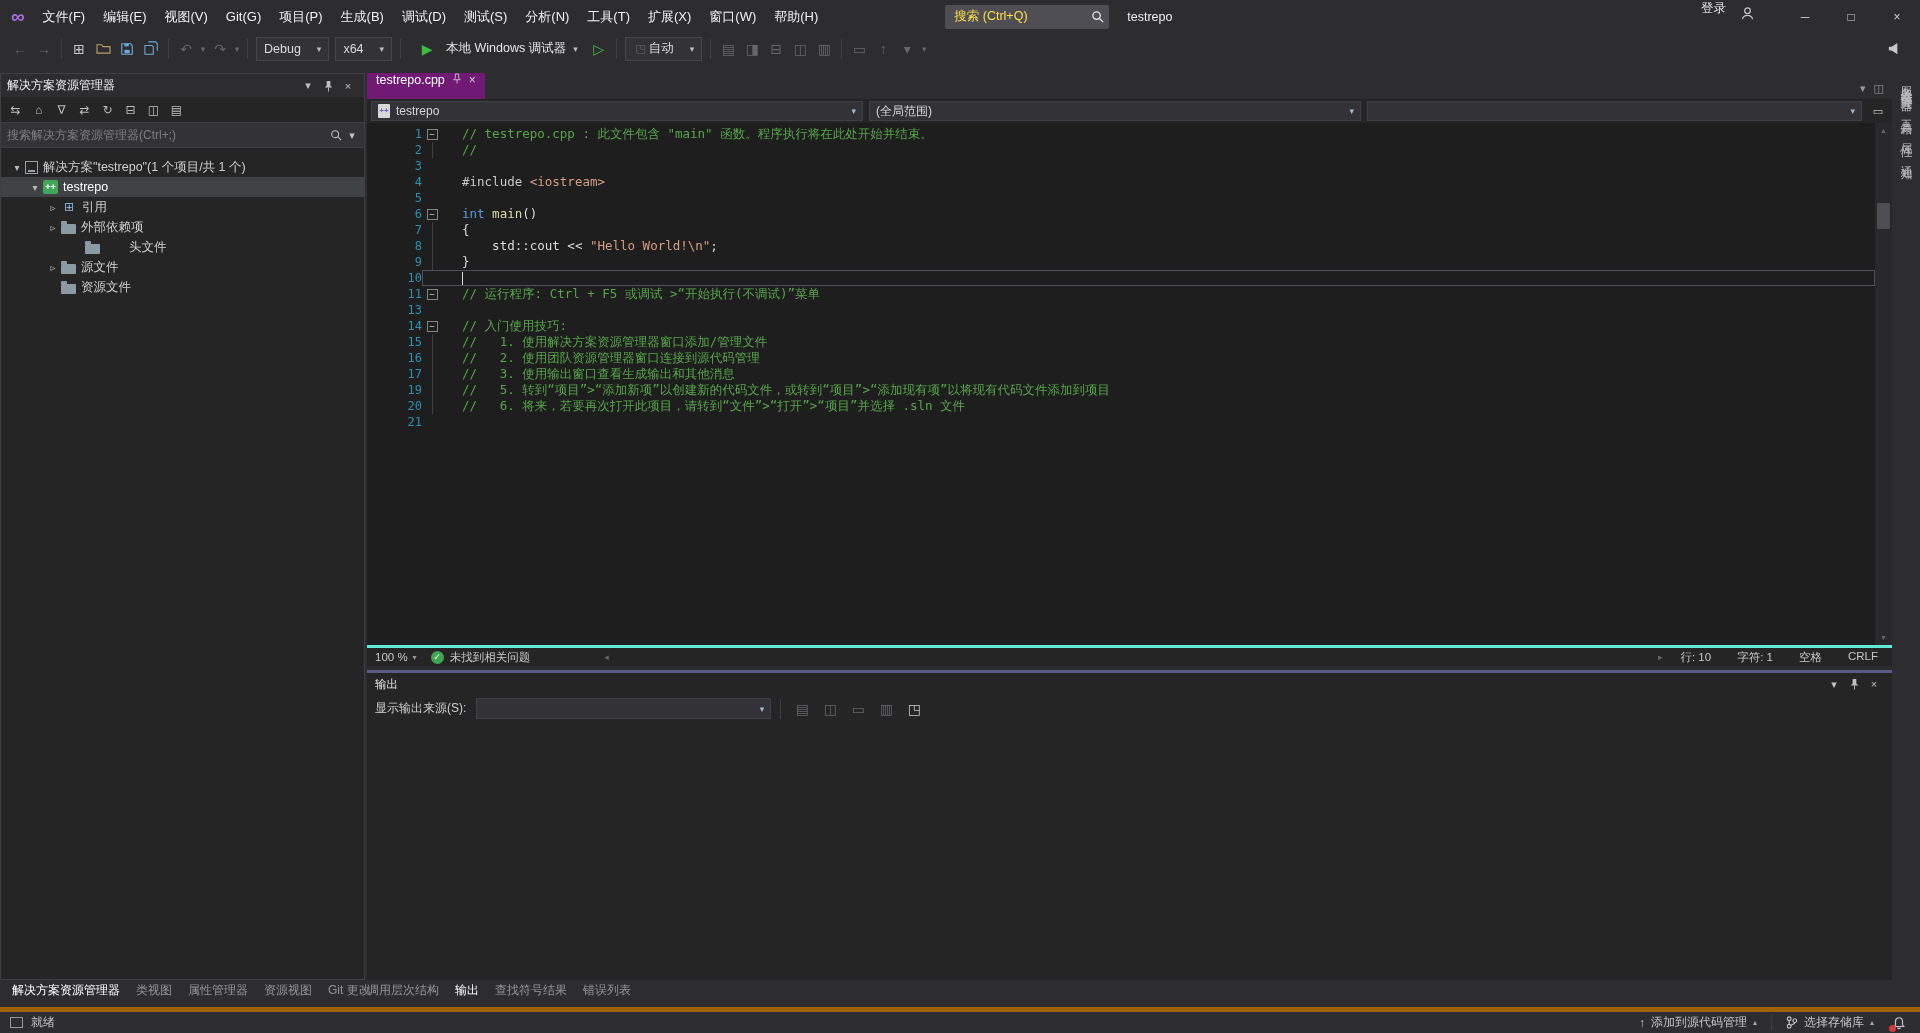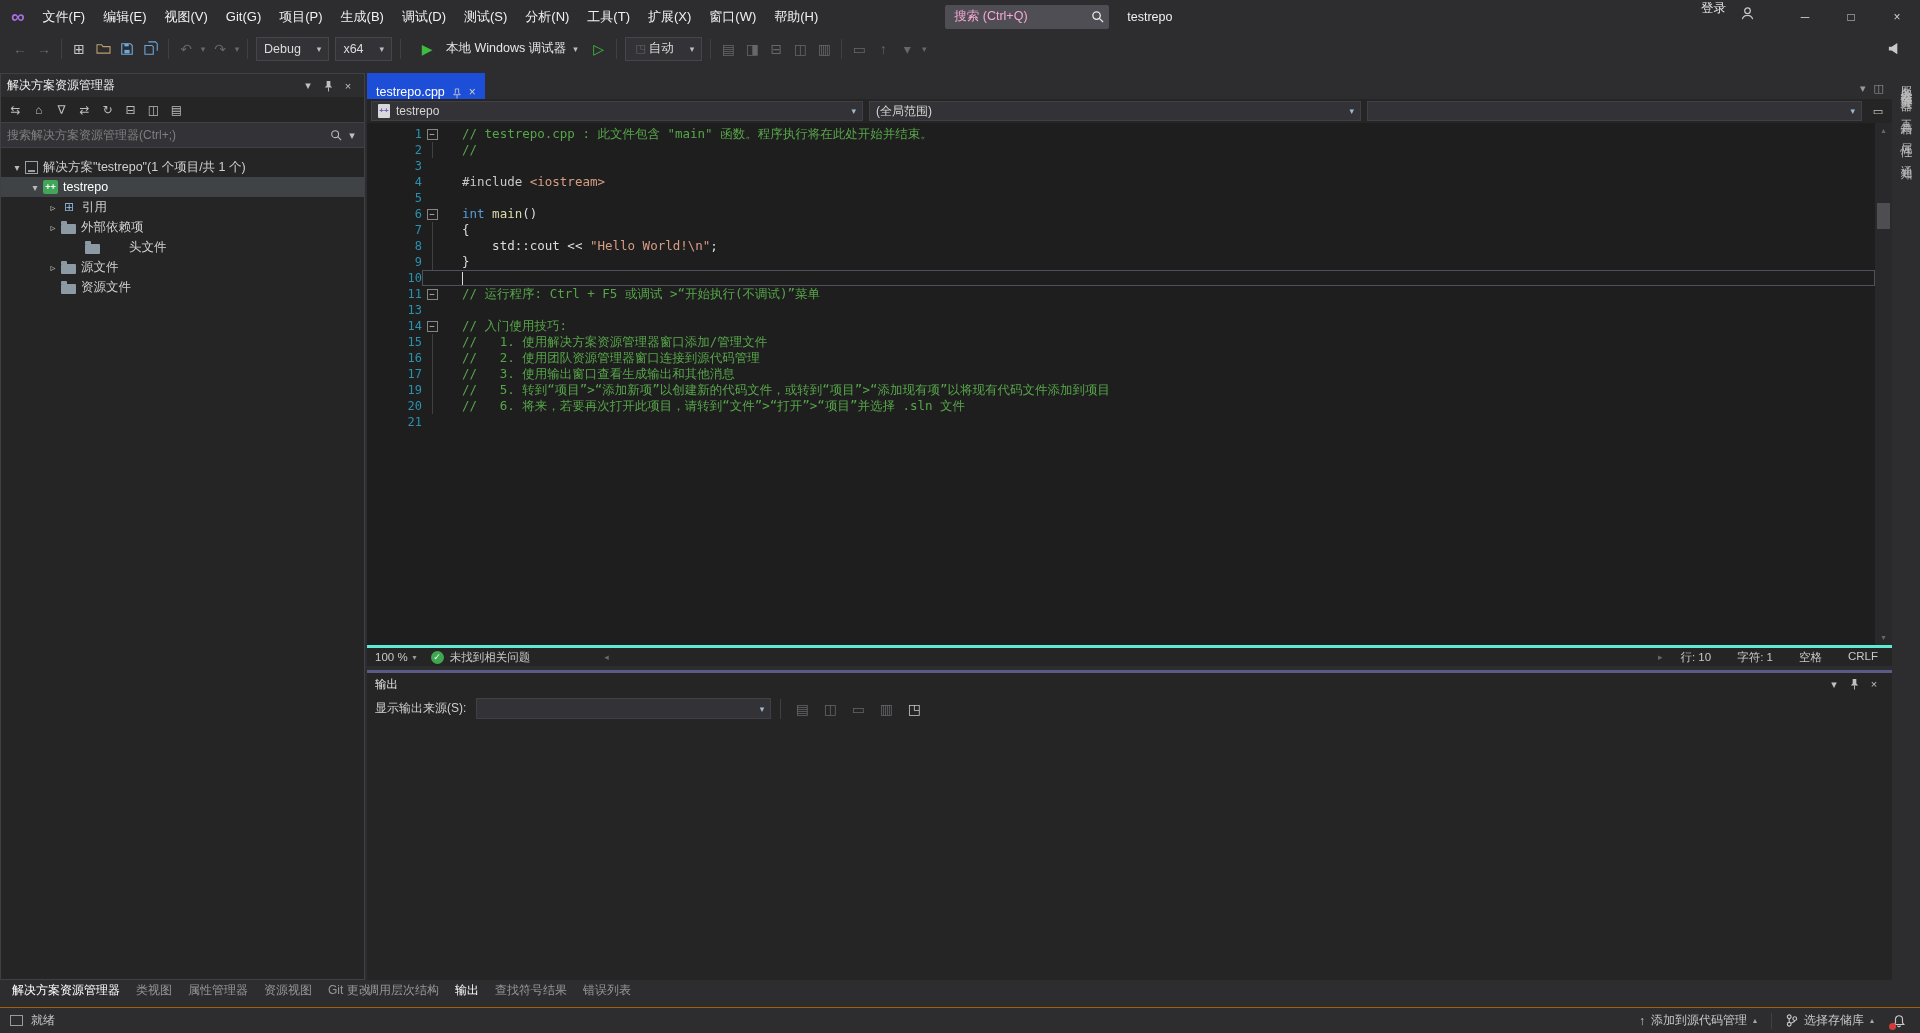--- a/index.html
+++ b/index.html
@@ -7,21 +7,21 @@
 body{font-family:"Liberation Sans","DejaVu Sans",sans-serif;font-size:13px;color:#ccc}
 #app{position:relative;width:1920px;height:1033px;background:#2d2d30;overflow:hidden}
 .abs{position:absolute}
 .flex{display:flex;align-items:flex-end}
 
 
 .titlebar{left:0;top:0;width:1920px;height:33px;display:flex;align-items:center;background:#2d2d30}
 .vs-logo{color:#a96fe3;font-size:19px;font-weight:bold;padding:0 9px 0 11px;line-height:33px}
 .menu-item{padding:0 9px;color:#f1f1f1;font-size:13px;line-height:33px;cursor:default}
 .tb-search{margin-left:118px;width:164px;height:24px;background:#4e4e54;border-radius:2px;display:flex;align-items:center;padding-left:9px}
-.tb-search .ph{color:#f9a8d4;font-size:12.5px;flex:1}
+.tb-search .ph{color:#fde047;font-size:12.5px;flex:1}
 .tb-search .magbox{width:24px;height:24px;display:flex;align-items:center;justify-content:center}
 .tb-soln{margin-left:18px;color:#efefef;font-size:12.5px}
 .tb-right{margin-left:auto;display:flex;align-items:flex-start;height:33px}
 .signin{color:#e8e8e8;font-size:12.5px;margin-right:8px}
 .person{width:26px;height:26px;display:flex;align-items:center;justify-content:center;margin-right:22px}
 .winbtn{width:46px;height:33px;display:flex;align-items:center;justify-content:center;color:#d0d0d0;font-size:12px}
 
 
 .toolbar{left:0;top:33px;width:1920px;height:31px;display:flex;align-items:center;padding-left:8px;background:#2d2d30}
 .ticon{min-width:24px;height:24px;display:flex;align-items:center;justify-content:center;color:#c8c8c8;font-size:14px}
@@ -50,21 +50,21 @@
 .expander{width:16px;text-align:center;color:#b9b9b9;font-size:10px}
 .titem-icon{width:16px;height:14px;margin-right:5px;display:inline-flex;align-items:center;justify-content:center}
 .titem-icon.solution{width:13px;height:13px;border:1px solid #9aa0a6;background:linear-gradient(#9aa0a6,#9aa0a6) 2px 8px/7px 2px no-repeat}
 .titem-icon.cpp-project{width:15px;height:14px;background:#3fa757;color:#fff;font-size:9px;font-weight:bold;border-radius:2px;line-height:14px}
 .titem-icon.references{color:#8ab1d8;font-size:12px}
 .titem-icon.dependencies,.titem-icon.folder{position:relative;width:15px;height:10px;background:#8c9aa3;border-radius:1px;margin-top:3px}
 .titem-icon.dependencies::before,.titem-icon.folder::before{content:"";position:absolute;left:0;top:-3px;width:6px;height:3px;background:#8c9aa3;border-radius:1px 1px 0 0}
 
 
 .tabrow{left:367px;top:73px;width:1525px;height:26px;display:flex;align-items:flex-end}
-.doc-tab{height:26px;background:#1d4ed8;color:#fff;display:flex;align-items:flex-end;gap:7px;padding:0 9px;font-size:12.5px}
+.doc-tab{height:26px;background:#701a75;color:#fff;display:flex;align-items:flex-start;gap:7px;padding:0 9px;font-size:12.5px}
 .doc-tab .x{color:#cfcfcf;font-size:12px}
 .tabrow-right{margin-left:auto;display:flex;gap:8px;padding:0 8px 4px 0;color:#9a9a9a;font-size:11px}
 .breadcrumb{left:367px;top:99px;width:1525px;height:24px;background:#252526;display:flex;align-items:center;padding:2px 4px;gap:6px}
 .bc-combo{height:20px;background:#333337;border:1px solid #3f3f46;display:flex;align-items:center;padding:0 6px;font-size:12px;color:#d6d6d6}
 .bc-combo .chev{margin-left:auto;color:#9fb9d0;font-size:9px;padding-left:10px}
 .bc-combo.w1,.bc-combo.w2{width:492px}
 .bc-combo.w3{flex:1}
 .cppfile{width:12px;height:14px;background:#d8d8d8;border-radius:1px;color:#7a5cc0;font-size:8px;font-weight:bold;text-align:center;line-height:14px;margin-right:6px}
 .code-region{left:367px;top:123px;width:1525px;height:522px;background:#1e1e1e;overflow:hidden}
 .code-lines{position:absolute;left:0;top:3px;right:17px}
@@ -107,21 +107,21 @@
 .left-tabs{left:0;top:980px;width:365px;height:21px;display:flex;align-items:center;padding-left:4px}
 .bottom-tabs{left:351px;top:980px;width:1525px;height:21px;display:flex;align-items:flex-end;padding-left:8px}
 .ptab{padding:0 8px;font-size:12px;color:#969696;line-height:21px;white-space:nowrap}
 .ptab.active{color:#fff}
 
 
 .right-rail{left:1892px;top:64px;width:28px;height:940px;display:flex;flex-direction:column;align-items:center;padding-top:12px}
 .vtab{writing-mode:vertical-rl;color:#bcbcbc;font-size:12px;letter-spacing:2px;margin-bottom:18px;cursor:default}
 
 
-.statusbar{left:0;top:1007px;width:1920px;height:26px;background:#2d2d30;border-top:1px solid #a16207;display:flex;align-items:center;padding:0 10px;font-size:12px;color:#c8c8c8}
+.statusbar{left:0;top:1007px;width:1920px;height:26px;background:#2d2d30;border-top:5px solid #a16207;display:flex;align-items:center;padding:0 10px;font-size:12px;color:#c8c8c8}
 .sb-icon{width:13px;height:11px;border:1px solid #9a9a9a;margin-right:8px}
 .sb-right{margin-left:auto;display:flex;align-items:center;gap:6px}
 .sb-item{display:flex;align-items:center;gap:6px;padding:0 8px}
 .sb-chev{font-size:8px;color:#a8a8a8}
 .sb-sep{width:1px;height:16px;background:#3f3f46}
 .bell{position:relative;width:22px;height:20px;display:flex;align-items:center;justify-content:center}
 .bell .dot{position:absolute;left:1px;bottom:1px;width:7px;height:7px;border-radius:50%;background:#d23b3b}
 svg.ic{display:block}
 </style>
 </head>

